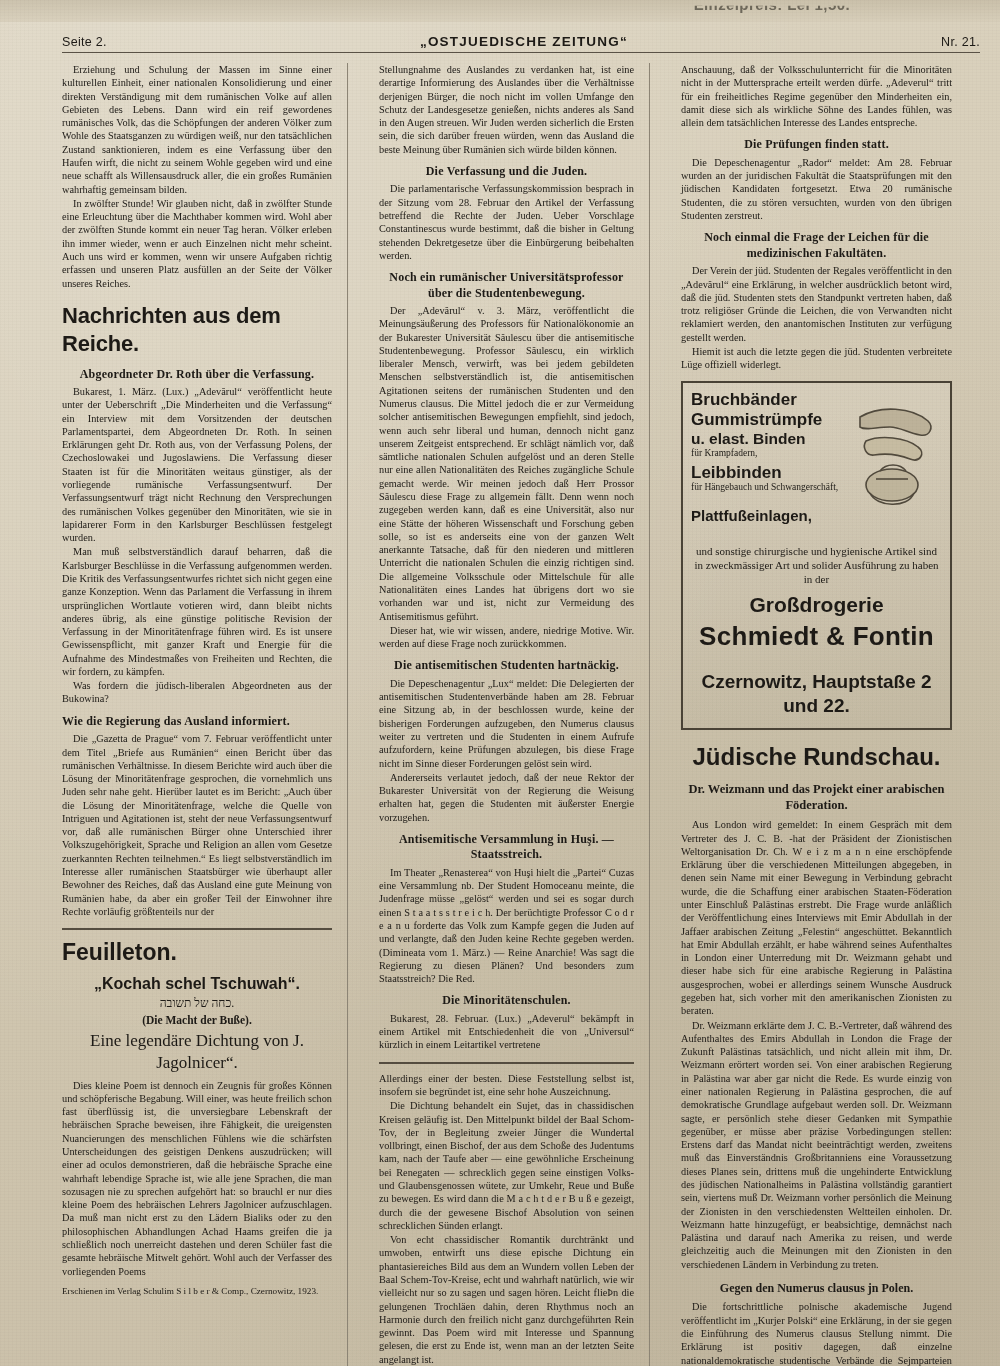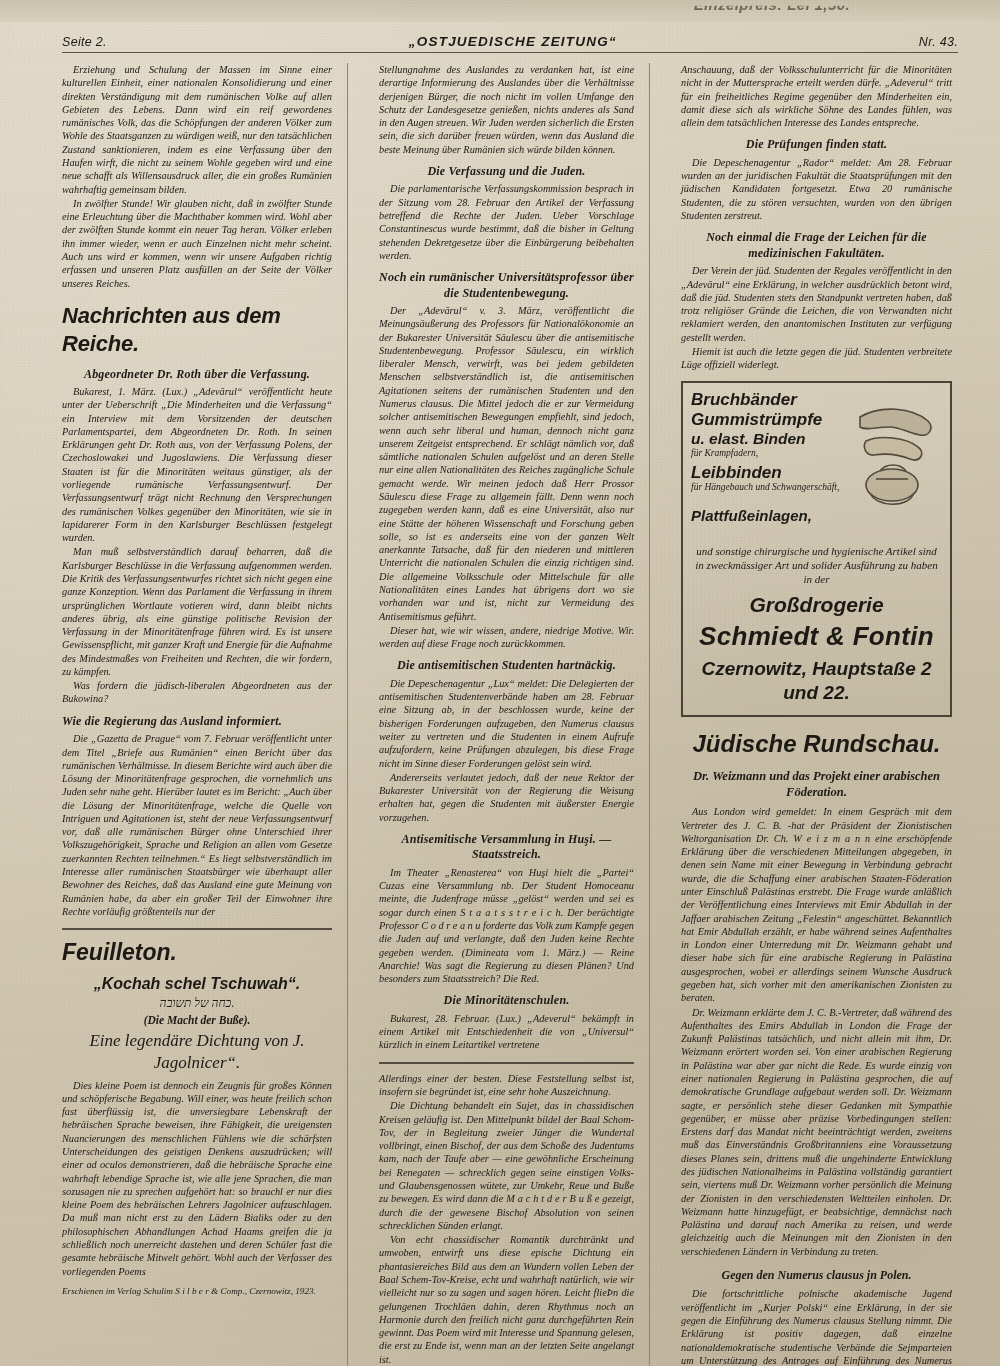--- a/index.html
+++ b/index.html
@@ -8,22 +8,21 @@
     font-family:"Liberation Serif", serif;
     color:#1d1a16;
   }
   .page{
     position:relative;width:1000px;height:1366px;
     background:
       radial-gradient(ellipse at 20% 10%, rgba(255,255,255,.16), rgba(255,255,255,0) 55%),
       radial-gradient(ellipse at 85% 85%, rgba(120,105,80,.14), rgba(255,255,255,0) 60%),
       linear-gradient(160deg,#ded6c3 0%, #d8cfba 30%, #cfc5ae 60%, #c8bda6 100%);
     box-sizing:border-box;
-    padding:26px 42px 18px 62px;
-    font-style:italic;
+    padding:26px 20px 18px 62px;
   }
   .grain{
     position:absolute;inset:0;pointer-events:none;
     background-image:
       repeating-linear-gradient(0deg, rgba(80,70,55,.035) 0 1px, rgba(255,255,255,0) 1px 3px),
       repeating-linear-gradient(90deg, rgba(80,70,55,.03) 0 1px, rgba(255,255,255,0) 1px 4px);
     mix-blend-mode:multiply;opacity:.55;
   }
   .topstrip{
     position:absolute;top:0;left:0;right:0;height:22px;
@@ -103,21 +102,21 @@
   .ad-l2{font-family:"Liberation Sans",sans-serif;font-weight:bold;font-size:15.5px;line-height:1.18;}
   .ad-small{font-size:9.5px;line-height:1.2;margin:0 0 3px;text-indent:0;}
   .ad-mid{font-family:"Liberation Sans",sans-serif;font-weight:bold;font-size:15px;margin-top:12px;}
   .ad-desc{font-size:11px;line-height:1.25;text-align:center;text-indent:0;margin:20px 0 2px;}
   .ad-big{
     font-family:"Liberation Sans",sans-serif;font-weight:bold;
     font-size:21px;text-align:center;margin:5px 0 1px;
   }
   .ad-huge{
     font-family:"Liberation Sans",sans-serif;font-weight:bold;
-    font-size:26px;text-align:center;margin:2px 0 3px;letter-spacing:.3px;
+    font-size:26px;text-align:center;margin:2px 0 16px;letter-spacing:.3px;
   }
   .ad-addr{
     font-family:"Liberation Sans",sans-serif;font-weight:bold;
     font-size:19px;text-align:center;margin:1px 0 0;
   }
   .ad-figure{
     position:absolute;right:8px;top:18px;width:96px;height:118px;
     opacity:.85;
   }
   .ad-left{width:172px;}
@@ -136,21 +135,21 @@
 </head>
 <body>
 
 <div class="page">
   <div class="topstrip"></div>
   <div class="cutoff">Einzelpreis: Lei 1,50.</div>
 
   <div class="masthead">
     <div class="side">Seite 2.</div>
     <div class="title">„OSTJUEDISCHE ZEITUNG“</div>
-    <div class="side">Nr. 43.</div>
+    <div class="side">Nr. 21.</div>
   </div>
 
   <div class="cols">
 
     <div class="col c1">
       <p>Erziehung und Schulung der Massen im Sinne einer kulturellen Einheit, einer nationalen Konsolidierung und einer direkten Verständigung mit dem rumänischen Volke auf allen Gebieten des Lebens. Dann wird ein reif gewordenes rumänisches Volk, das die Schöpfungen der anderen Völker zum Wohle des Staatsganzen zu würdigen weiß, nur den tatsächlichen Zustand sanktionieren, indem es eine Verfassung über den Haufen wirft, die nicht zu seinem Wohle gegeben wird und eine neue schafft als Willensausdruck aller, die ein großes Rumänien wahrhaftig gemeinsam bilden.</p>
       <p>In zwölfter Stunde! Wir glauben nicht, daß in zwölfter Stunde eine Erleuchtung über die Machthaber kommen wird. Wohl aber der zwölften Stunde kommt ein neuer Tag heran. Völker erleben ihn immer wieder, wenn er auch Einzelnen nicht mehr scheint. Auch uns wird er kommen, wenn wir unsere Aufgaben richtig erfassen und unseren Platz ausfüllen an der Seite der Völker unseres Reiches.</p>
 
       <h2 class="sec">Nachrichten aus dem Reiche.</h2>
 

